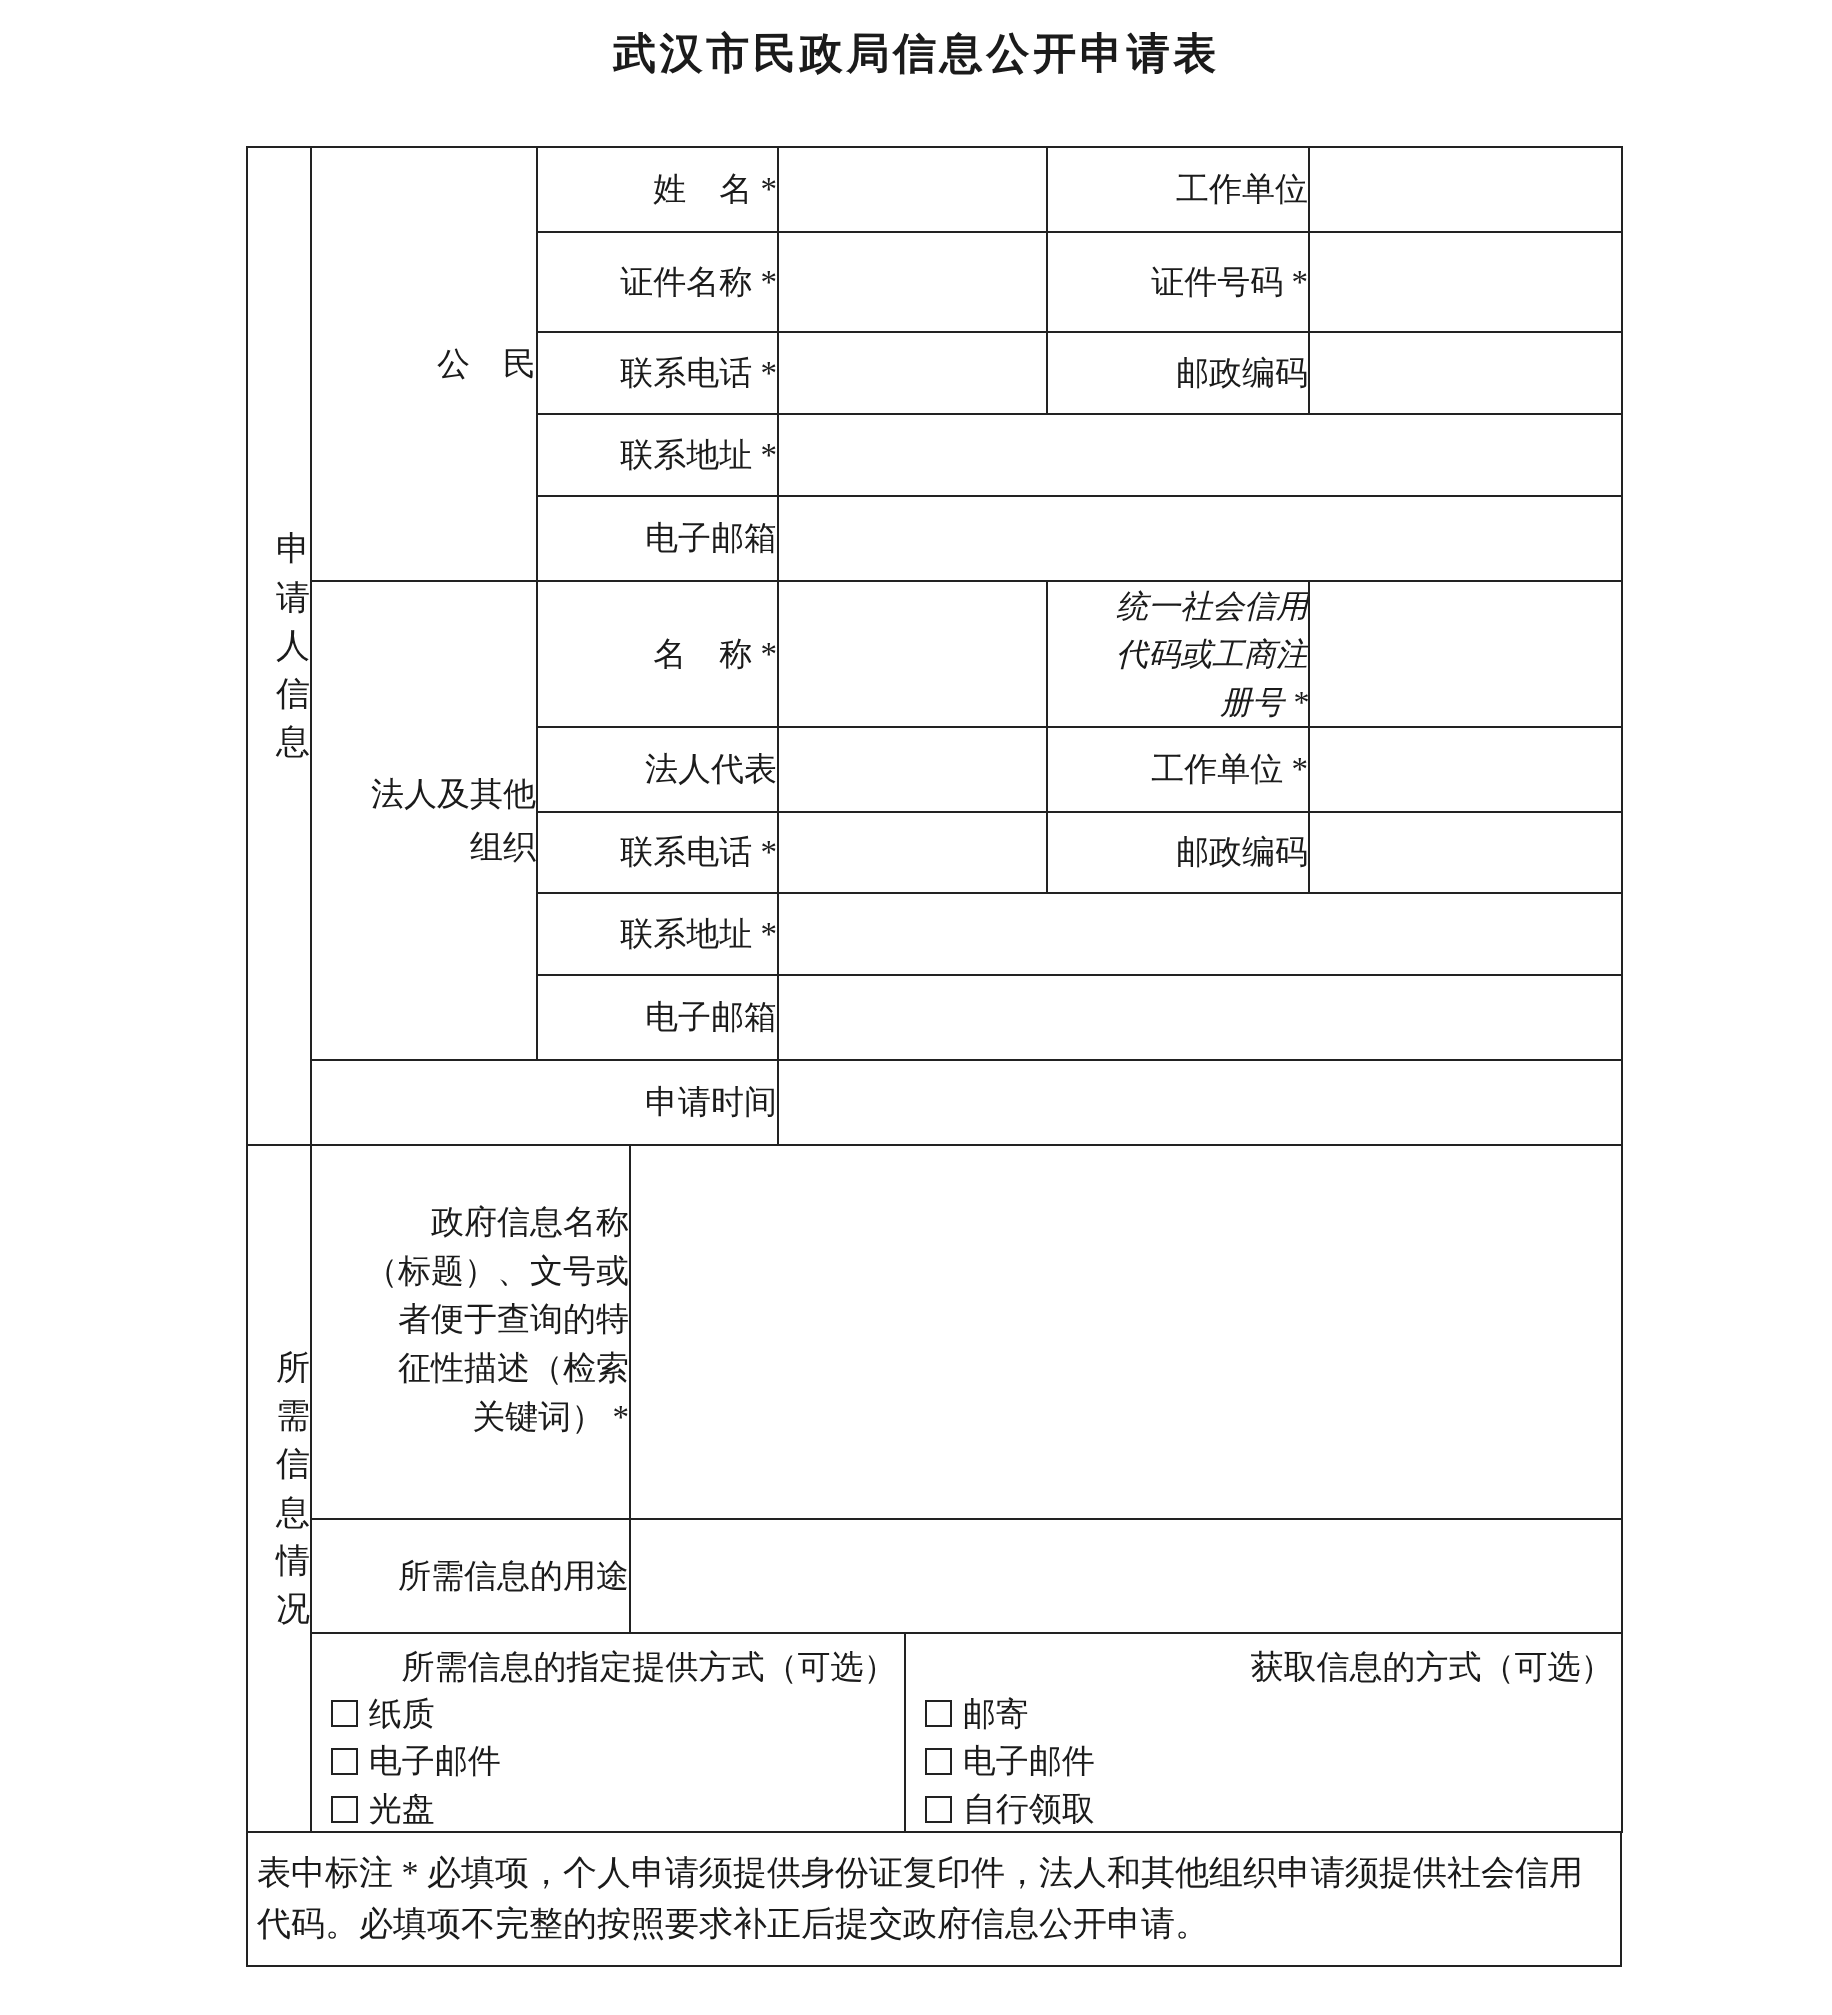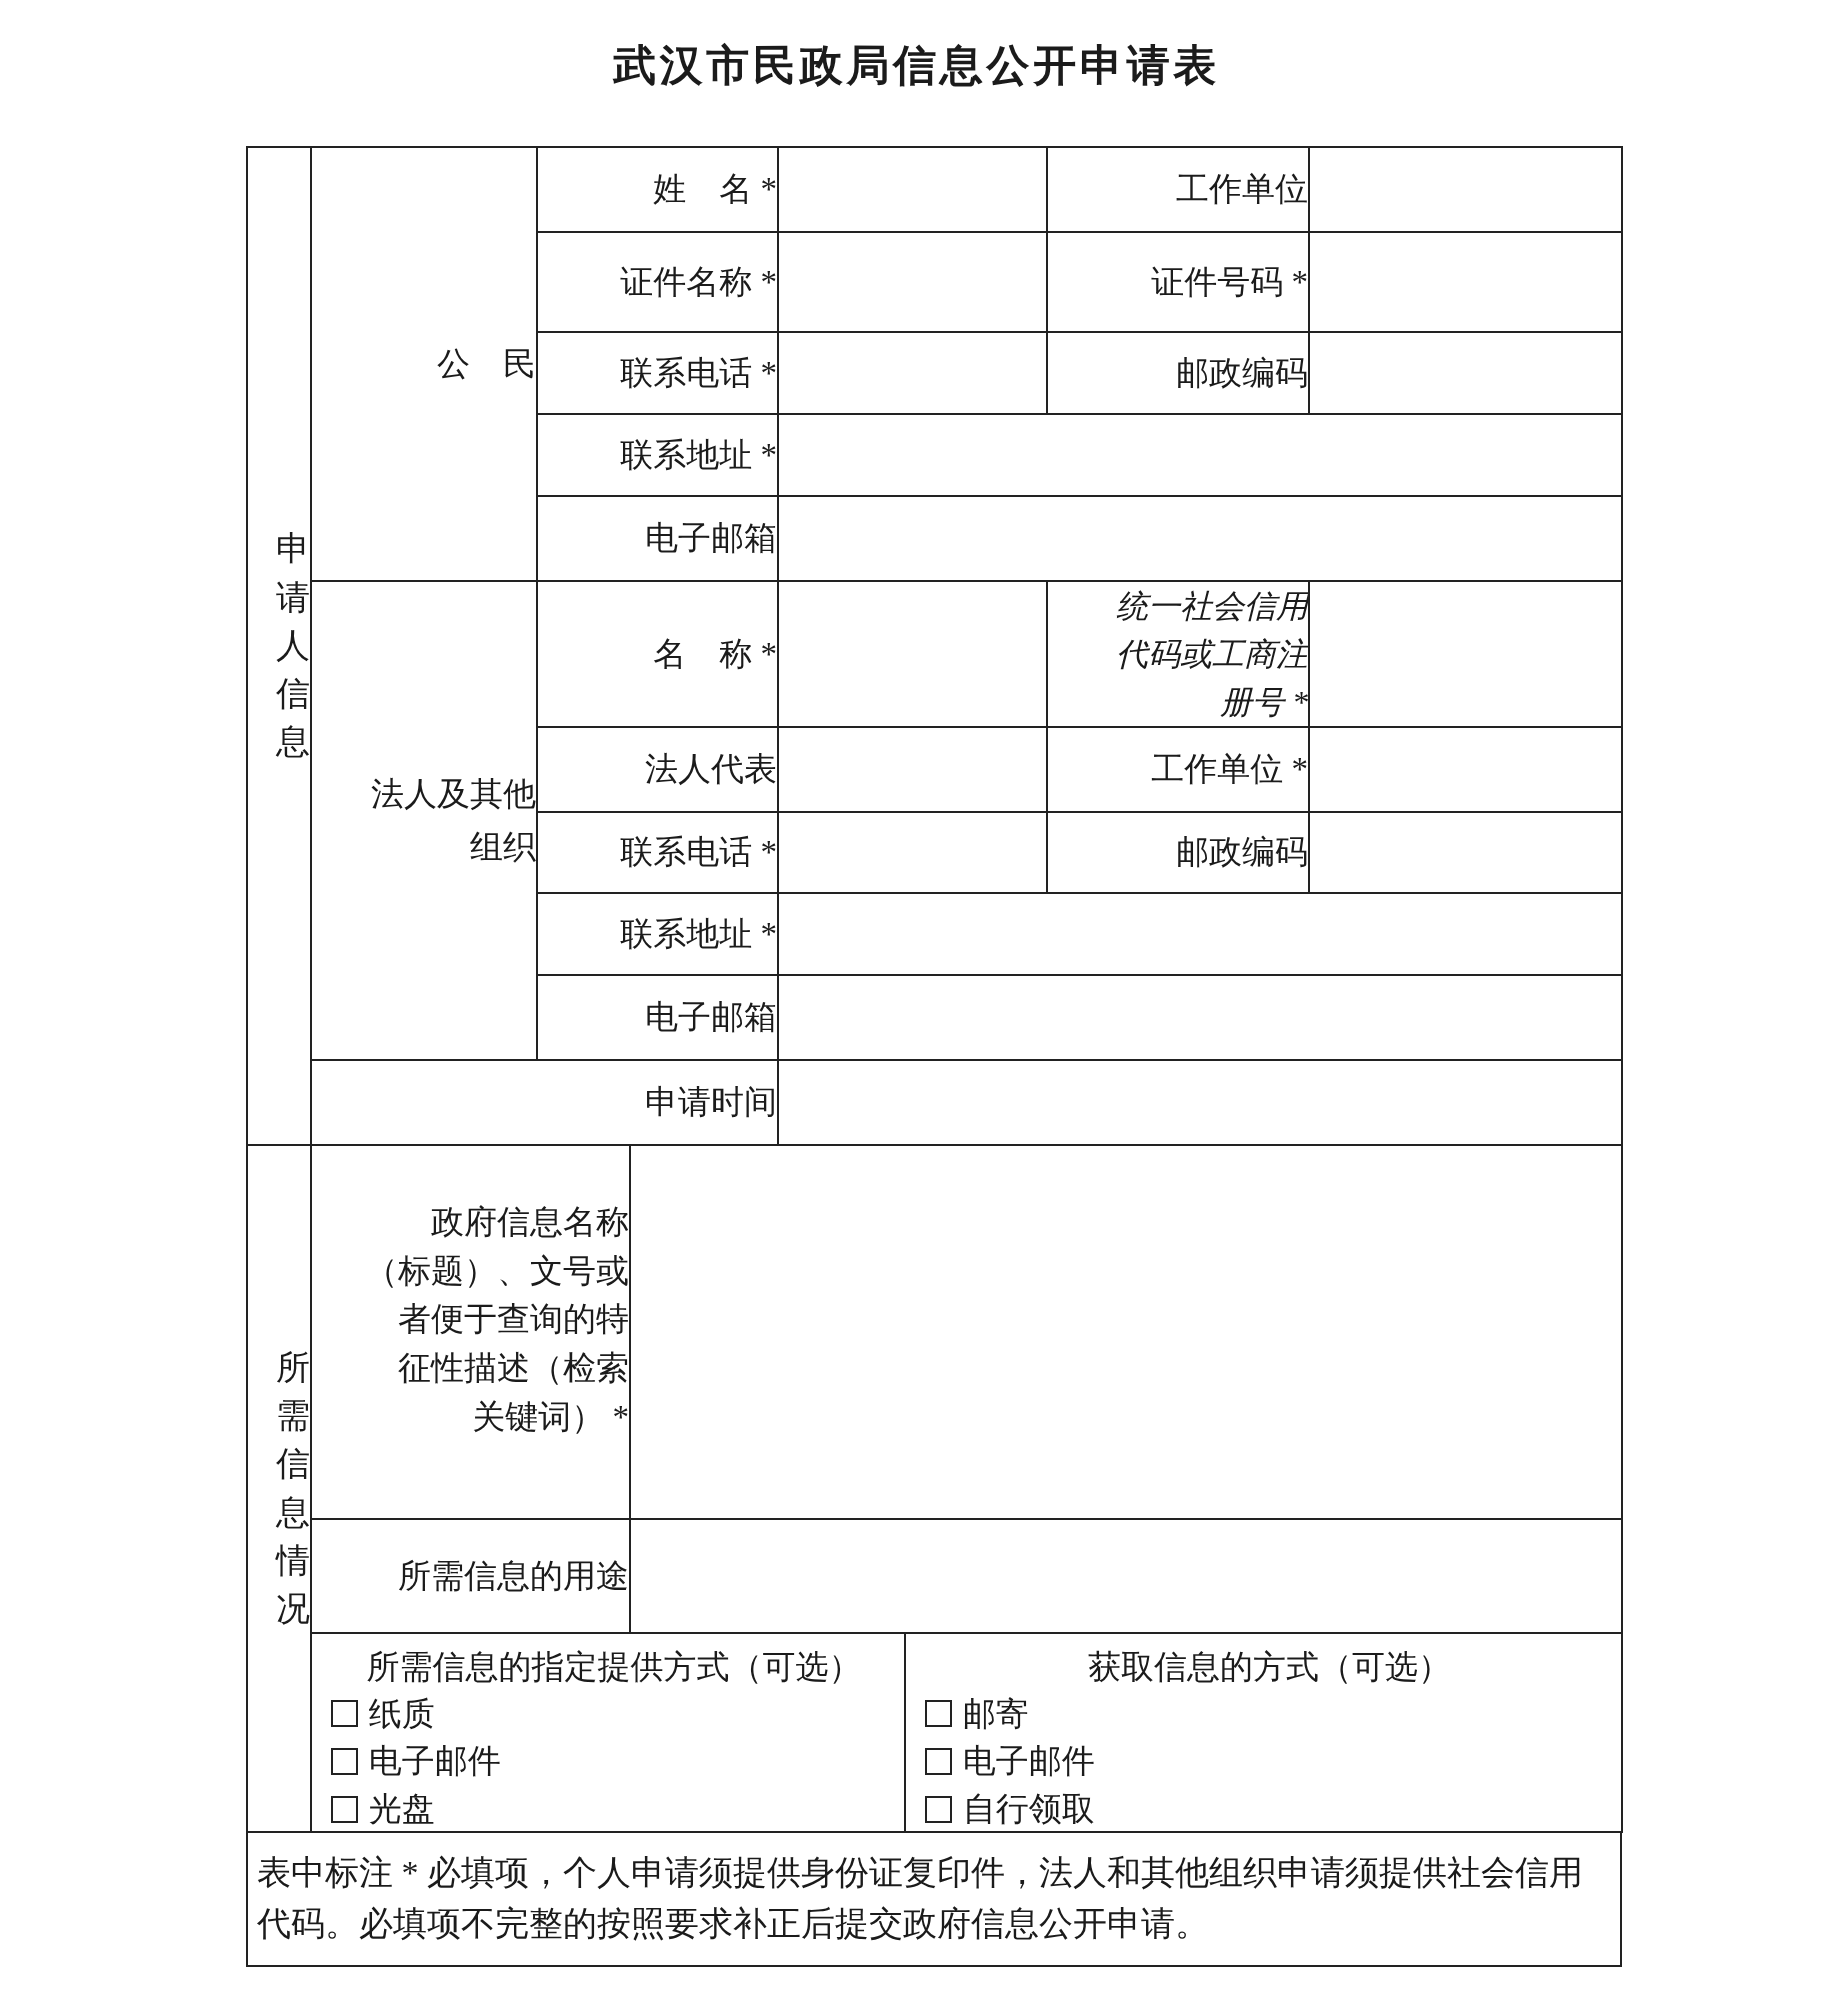--- a/index.html
+++ b/index.html
@@ -6,21 +6,21 @@
   html, body { margin: 0; padding: 0; }
   body {
     width: 1833px; height: 2015px;
     position: relative;
     background: #ffffff;
     color: #1b1b1b;
     font-family: "Liberation Serif", "DejaVu Serif", serif;
   }
   .page-title {
     position: absolute;
-    top: 37px; left: 0; width: 1833px;
+    top: 25px; left: 0; width: 1833px;
     text-align: center;
     font-size: 43px;
     font-weight: bold;
     letter-spacing: 3.7px;
   }
   .form-wrap {
     position: absolute;
     left: 246px; top: 146px;
     width: 1374px;
   }
@@ -56,21 +56,21 @@
   }
   .biglabel-cell { vertical-align: top; }
   .biglabel {
     white-space: pre-line;
     line-height: 1.48;
     padding-top: 52px;
     font-size: 33px;
   }
   .cb-cell {
     vertical-align: top;
-    text-align: center;
+    text-align: right;
     padding: 12px 7.4px 0 19.3px;
   }
   .cb-header { font-size: 33px; line-height: 1.3; }
   .cb-row {
     display: flex;
     align-items: center;
     margin-top: 3px;
   }
   .cb-box {
     width: 27px; height: 27px;

